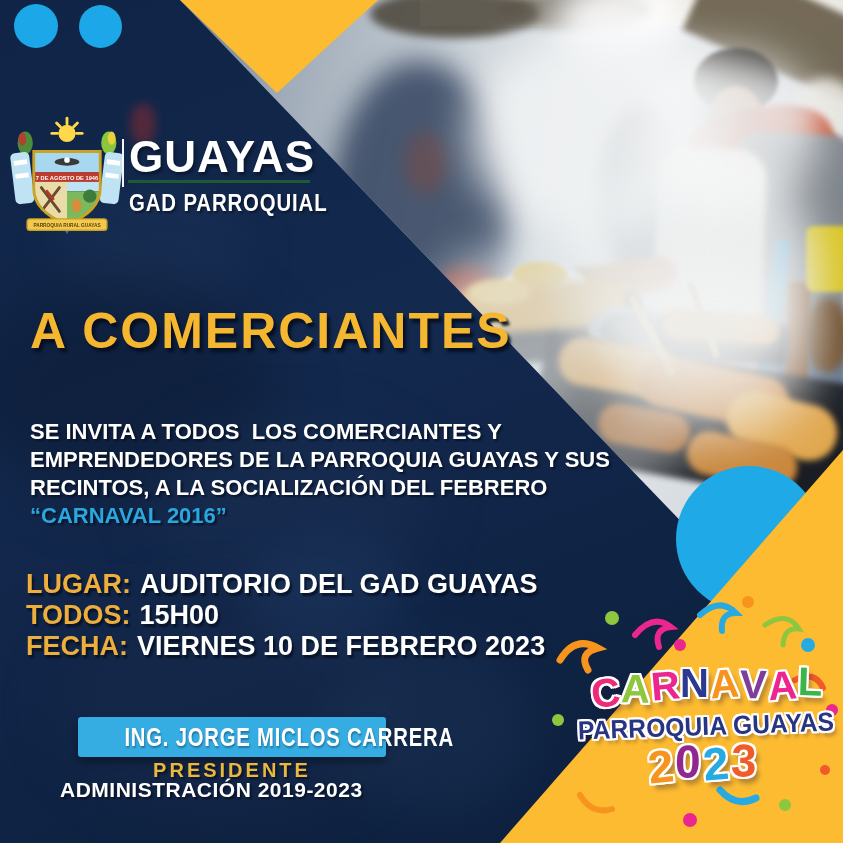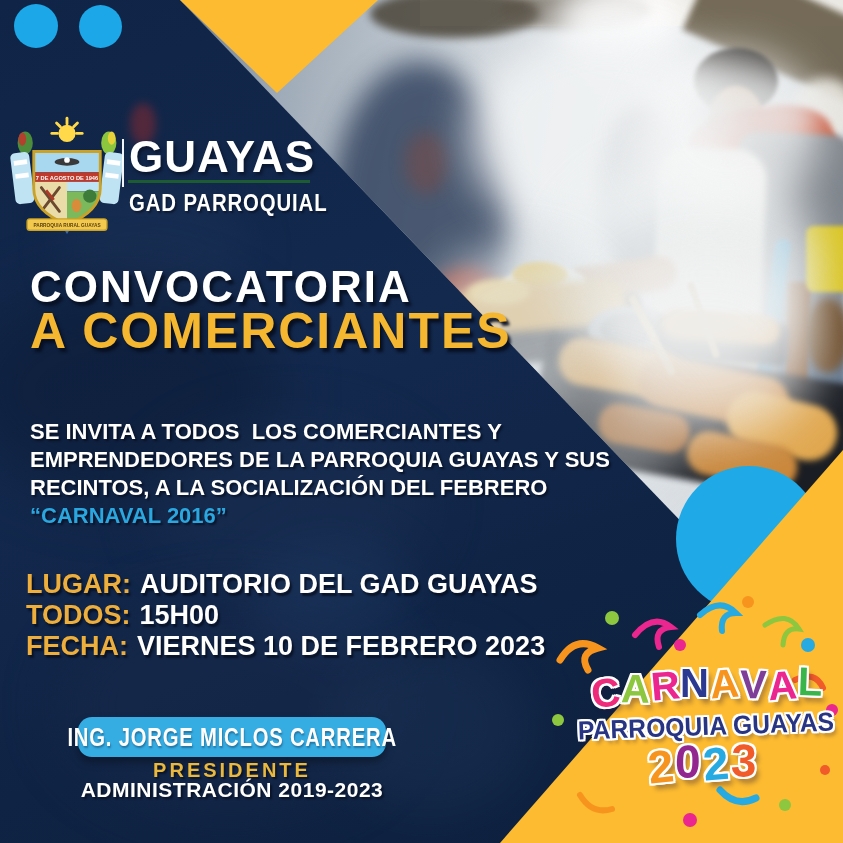--- a/index.html
+++ b/index.html
@@ -26,24 +26,24 @@
   .h2{position:absolute;left:30px;top:302px;font-size:50px;font-weight:800;color:#F4B72F;letter-spacing:2px;white-space:nowrap;text-shadow:3px 4px 3px rgba(7,15,33,.95);z-index:20;}
   
   .para{position:absolute;left:30px;top:418px;z-index:20;}
   .para div{font-size:22px;font-weight:700;color:#fff;line-height:28px;white-space:pre;text-shadow:2px 2px 2px rgba(7,15,33,.8);}
   .para .hl{color:#2BA7E0;}
   
   .details{position:absolute;left:26px;top:569px;z-index:20;}
   .details div{font-size:27px;font-weight:800;line-height:31px;color:#fff;white-space:nowrap;text-shadow:2px 3px 2px rgba(7,15,33,.85);}
   .details .lbl{color:#EDAE3C;margin-right:9px;}
   
-  .sig-banner{position:absolute;left:78px;top:717px;width:308px;height:40px;background:#35ACE2;border-radius:14px;box-shadow:0 5px 8px rgba(0,0,0,.35);z-index:20;display:flex;align-items:center;justify-content:center;}
+  .sig-banner{position:absolute;left:78px;top:717px;width:308px;height:40px;background:#35ACE2;border-radius:3px;box-shadow:0 5px 8px rgba(0,0,0,.35);z-index:20;display:flex;align-items:center;justify-content:flex-start;}
   .sig-name{font-size:26px;font-weight:900;color:#fff;white-space:nowrap;transform:scaleX(.78);letter-spacing:1px;text-shadow:1px 2px 2px rgba(10,40,70,.4);}
   .sig-role{position:absolute;left:78px;top:759px;width:308px;text-align:center;font-size:20px;font-weight:800;color:#E9B83D;letter-spacing:3px;z-index:20;text-shadow:2px 2px 2px rgba(7,15,33,.8);}
-  .sig-admin{position:absolute;left:60px;top:778px;width:344px;text-align:center;font-size:21px;font-weight:800;color:#fff;letter-spacing:.5px;z-index:20;text-shadow:2px 2px 2px rgba(7,15,33,.8);}
+  .sig-admin{position:absolute;left:60px;top:778px;width:344px;text-align:left;font-size:21px;font-weight:800;color:#fff;letter-spacing:.5px;z-index:20;text-shadow:2px 2px 2px rgba(7,15,33,.8);}
   
   .carnaval{position:absolute;left:576px;top:664px;width:262px;text-align:center;z-index:22;transform:rotate(-2deg);white-space:nowrap;}
   .carnaval span{display:inline-block;font-size:40px;font-weight:900;letter-spacing:1px;
     text-shadow:-2px -2px 0 #fff,2px -2px 0 #fff,-2px 2px 0 #fff,2px 2px 0 #fff,-2px 0 0 #fff,2px 0 0 #fff,0 -2px 0 #fff,0 2px 0 #fff,4px 6px 5px rgba(40,20,60,.4);}
   .carnaval span:nth-child(1){transform:translateY(3px) rotate(-5deg);}
   .carnaval span:nth-child(2){transform:translateY(0) rotate(3deg);}
   .carnaval span:nth-child(3){transform:translateY(-2px) rotate(-3deg);}
   .carnaval span:nth-child(4){transform:translateY(-3px) rotate(2deg);}
   .carnaval span:nth-child(5){transform:translateY(-2px) rotate(-2deg);}
   .carnaval span:nth-child(6){transform:translateY(0) rotate(3deg);}
@@ -189,21 +189,20 @@
       <rect x="18" y="108" width="84" height="12" rx="3" fill="#F2C94C" stroke="#C9A227" stroke-width="1.5"></rect>
     </g>
     <text x="60" y="117" text-anchor="middle" font-size="5" font-weight="bold" fill="#5a4213" font-family="Liberation Sans, sans-serif">PARROQUIA RURAL GUAYAS</text>
   </svg>
 
   <div class="brand-vline z20"></div>
   <div class="brand-name z20">GUAYAS</div>
   <div class="brand-underline z20"></div>
   <div class="brand-type z20">GAD PARROQUIAL</div>
 
-  <div class="h1">CONVOCATORIA</div>
   <div class="h2">A COMERCIANTES</div>
 
   <div class="para">
     <div>SE INVITA A TODOS  LOS COMERCIANTES Y</div>
     <div>EMPRENDEDORES DE LA PARROQUIA GUAYAS Y SUS</div>
     <div>RECINTOS, A LA SOCIALIZACIÓN DEL FEBRERO</div>
     <div class="hl">“CARNAVAL 2016”</div>
   </div>
 
   <div class="details">

